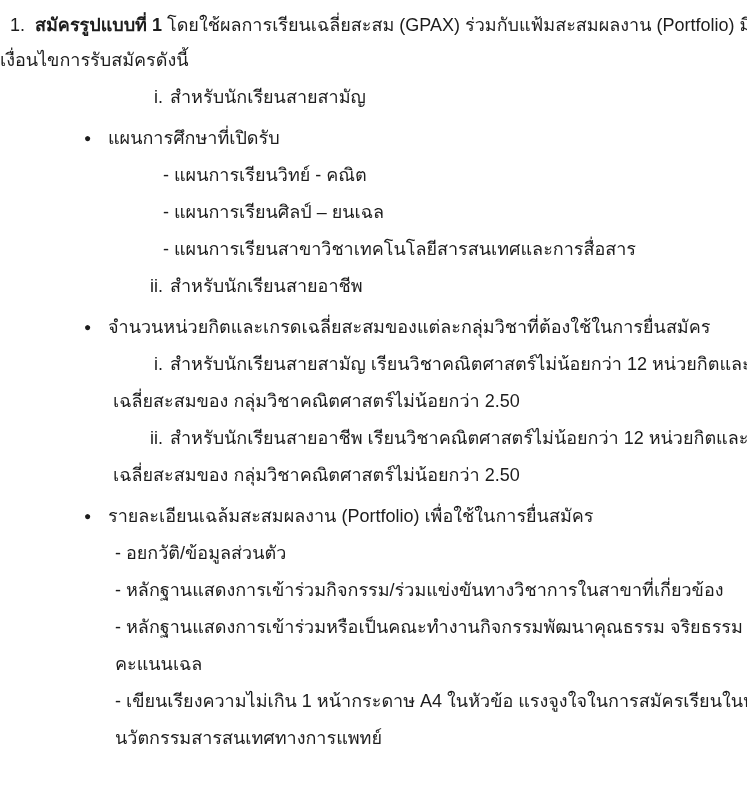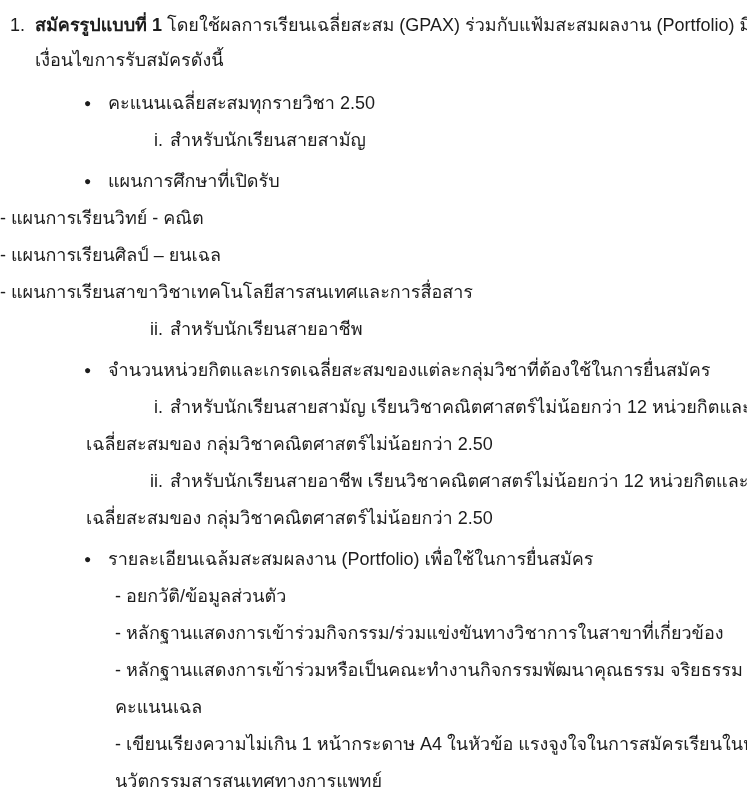--- a/index.html
+++ b/index.html
@@ -20,25 +20,25 @@
     overflow: hidden;
   }
   .line {
     line-height: 35px;
     height: 35px;
     white-space: nowrap;
     overflow: visible;
   }
   
   .l-head        { padding-left: 10px; }
-  .l-head-cont   { padding-left: 35px; }
+  .l-head-cont   { }
   .l-bullet      { padding-left: 84px;  margin-top: 6px; }
   .l-roman       { padding-left: 145px; margin-top: 2px; }
-  .l-roman-cont  { padding-left: 86px; margin-top: 2px; }
-  .l-dash-deep   { margin-top: 2px; }
+  .l-roman-cont  { padding-left: 113px; margin-top: 2px; }
+  .l-dash-deep   { padding-left: 163px; margin-top: 2px; }
   .l-dash-shal   { padding-left: 115px; margin-top: 2px; }
   .num-box {
     display: inline-block;
     width: 25px;
   }
   .bold { font-weight: bold; }
   .bullet-glyph {
     display: inline-block;
     width: 24px;
     font-size: 12px;
@@ -56,23 +56,20 @@
 
 <div class="page">
 
   <div class="line l-head">
     <span class="num-box">1.</span><span class="bold">สมัครรูปแบบที่ 1</span><span> โดยใช้ผลการเรียนเฉลี่ยสะสม (GPAX) ร่วมกับแฟ้มสะสมผลงาน (Portfolio) มี</span>
   </div>
   <div class="line l-head-cont">
     <span>เงื่อนไขการรับสมัครดังนี้</span>
   </div>
 
-  <div class="line l-bullet" style="margin-top:8px">
-    <span class="bullet-glyph">●</span><span>คะแนนเฉลี่ยสะสมทุกรายวิชา 2.50</span>
-  </div>
 
   <div class="line l-roman">
     <span class="roman-box">i.</span><span>สำหรับนักเรียนสายสามัญ</span>
   </div>
   <div class="line l-bullet">
     <span class="bullet-glyph">●</span><span>แผนการศึกษาที่เปิดรับ</span>
   </div>
   <div class="line l-dash-deep">
     <span>- แผนการเรียนวิทย์ - คณิต</span>
   </div>

